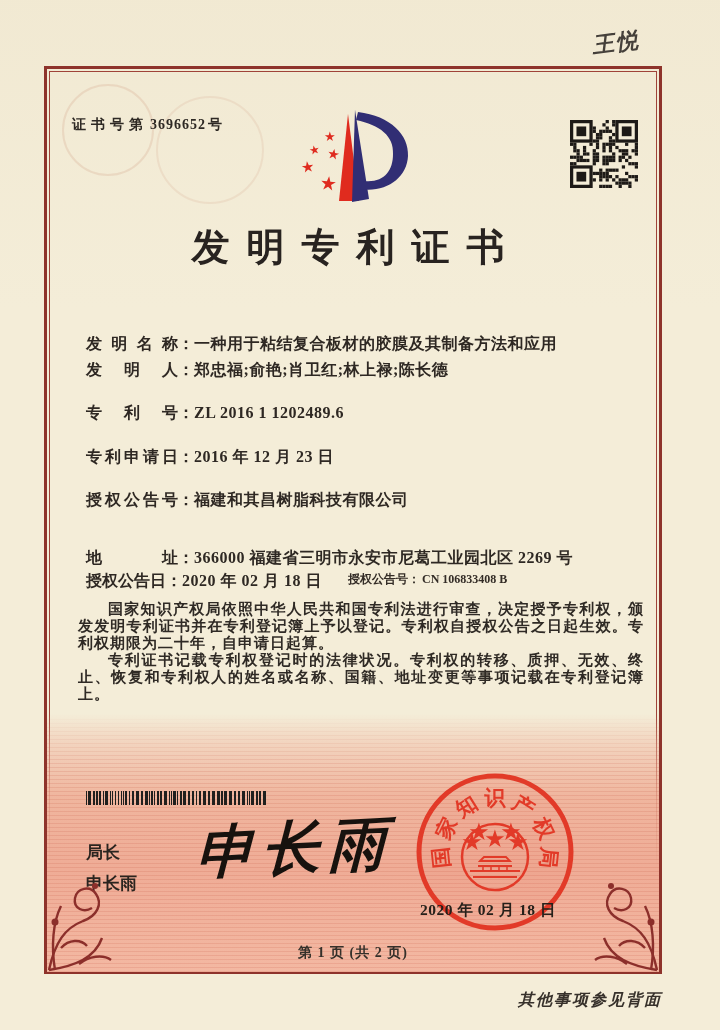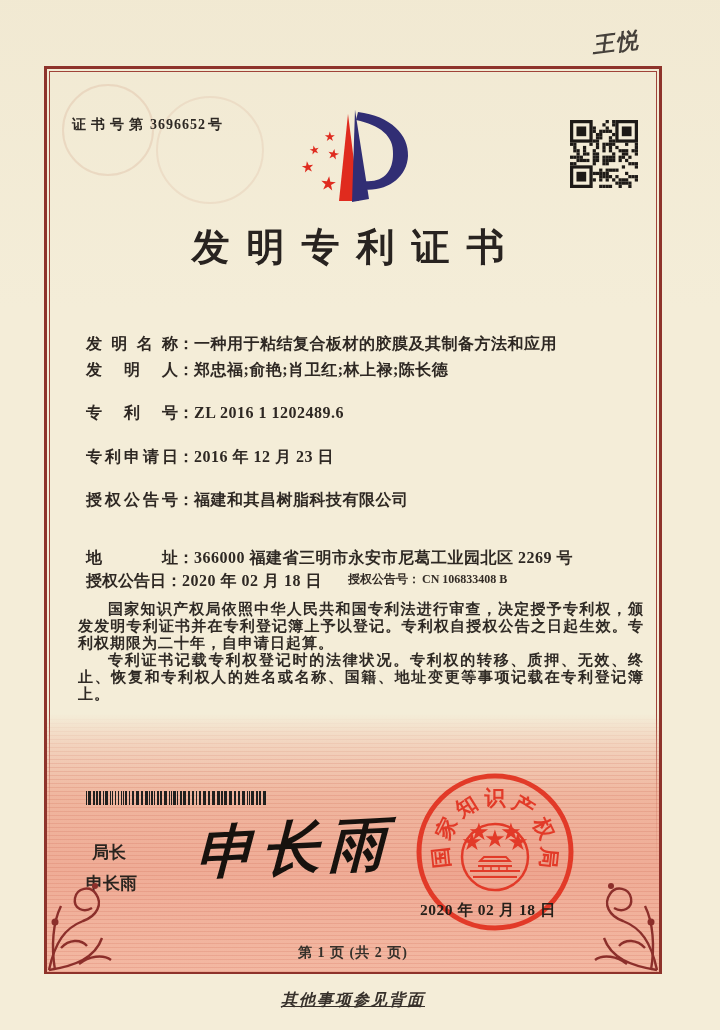--- a/index.html
+++ b/index.html
@@ -77,43 +77,43 @@
   }
   .pink::after {
     content:""; position:absolute; inset:0;
     background:repeating-linear-gradient(0deg, rgba(196,80,60,.16) 0 1px, rgba(196,80,60,0) 1px 4px);
     mask-image:linear-gradient(180deg, transparent 0, #000 22%);
     -webkit-mask-image:linear-gradient(180deg, transparent 0, #000 22%);
   }
 
   .barcode { position:absolute; left:86px; top:791px; width:184px; height:14px; }
 
-  .signer-title { position:absolute; left:92px; top:841px; font-size:17px; font-weight:700; color:#2a241f; }
+  .signer-title { position:absolute; left:86px; top:841px; font-size:17px; font-weight:700; color:#2a241f; }
   .signer-name  { position:absolute; left:86px; top:872px; font-size:17px; font-weight:700; color:#2a241f; }
 
   .signature {
     position:absolute; left:196px; top:810px; font-size:58px; font-weight:700;
     color:#17120e; transform:rotate(-3deg) skewX(-4deg); letter-spacing:8px;
     font-style:italic; white-space:nowrap;
   }
 
   .seal { position:absolute; left:410px; top:767px; width:170px; height:170px; }
   .seal text { font-family:"Liberation Serif","DejaVu Serif",serif; font-weight:700; fill:#e23a28; font-size:21px; }
   .seal-date {
     position:absolute; left:420px; top:900px; width:170px; font-size:15.5px;
     font-weight:700; color:#26201a; letter-spacing:.5px; white-space:nowrap;
   }
 
   .pageno {
     position:absolute; left:44px; top:944px; width:618px; text-align:center;
     font-size:14px; font-weight:600; color:#35302a; letter-spacing:1px;
   }
   .backnote {
-    position:absolute; left:44px; top:990px; width:618px; text-align:center;
-    font-size:16px; font-weight:600; font-style:italic; color:#37312b; letter-spacing:2px;text-decoration:underline;
+    position:absolute; left:44px; top:990px; width:618px; text-align:right;
+    font-size:16px; font-weight:600; font-style:italic; color:#37312b; letter-spacing:2px;
   }
 
   .corner { position:absolute; width:92px; height:112px; }
   .corner-l { left:45px; top:860px; }
   .corner-r { left:569px; top:860px; transform:scaleX(-1); }
 
   .star { position:absolute; color:#df2b1f; line-height:1; }
 </style>
 </head>
 <body>

